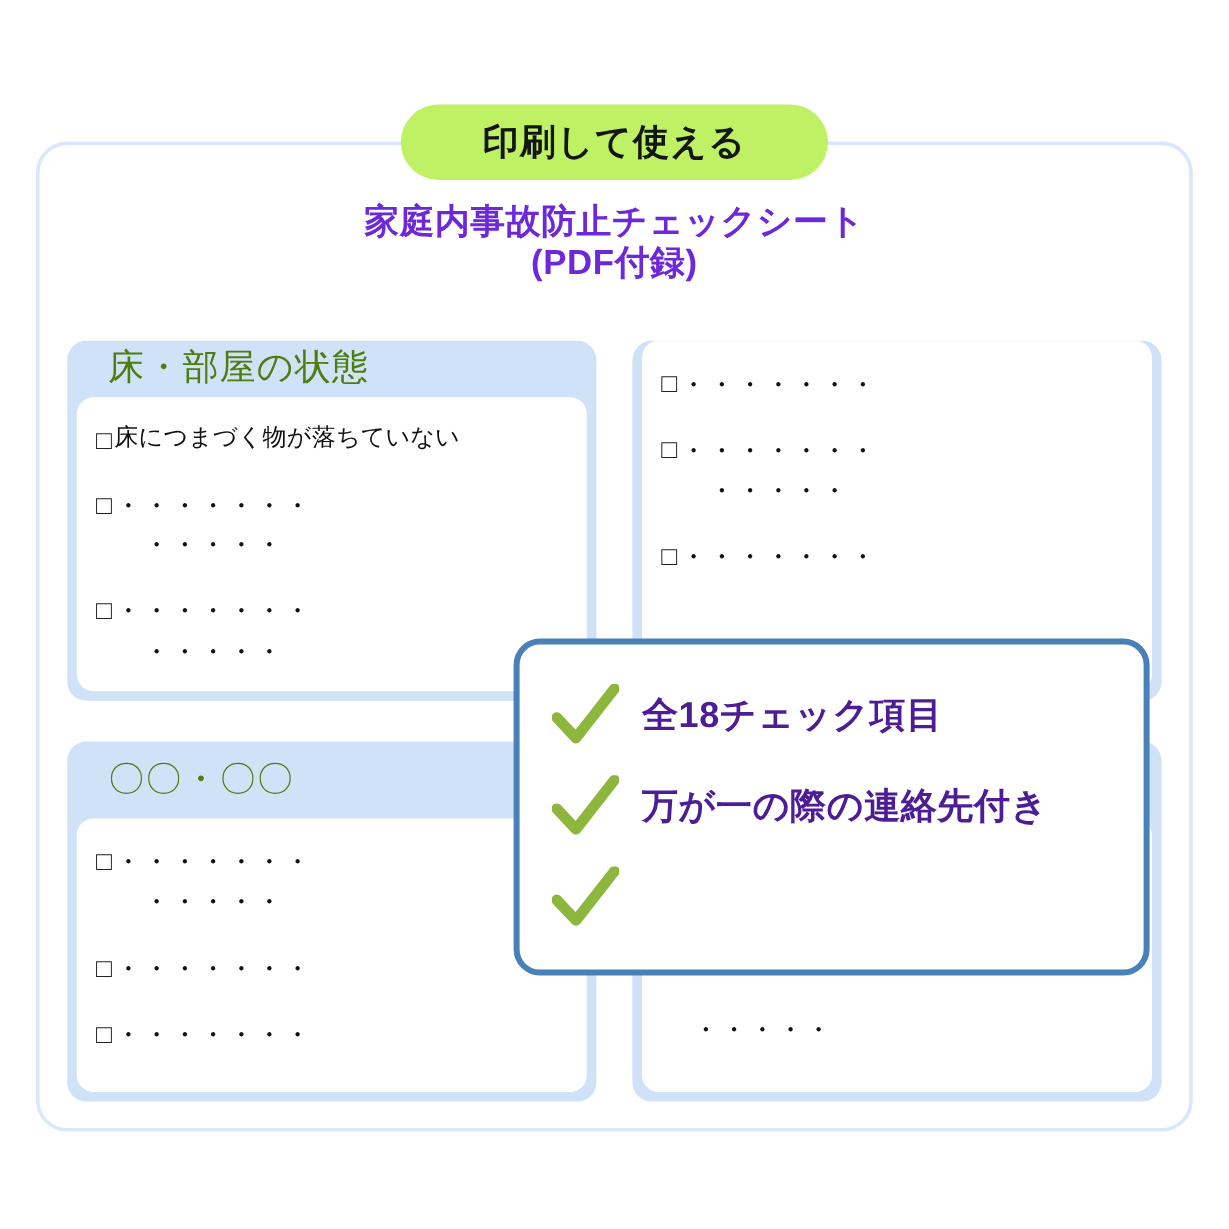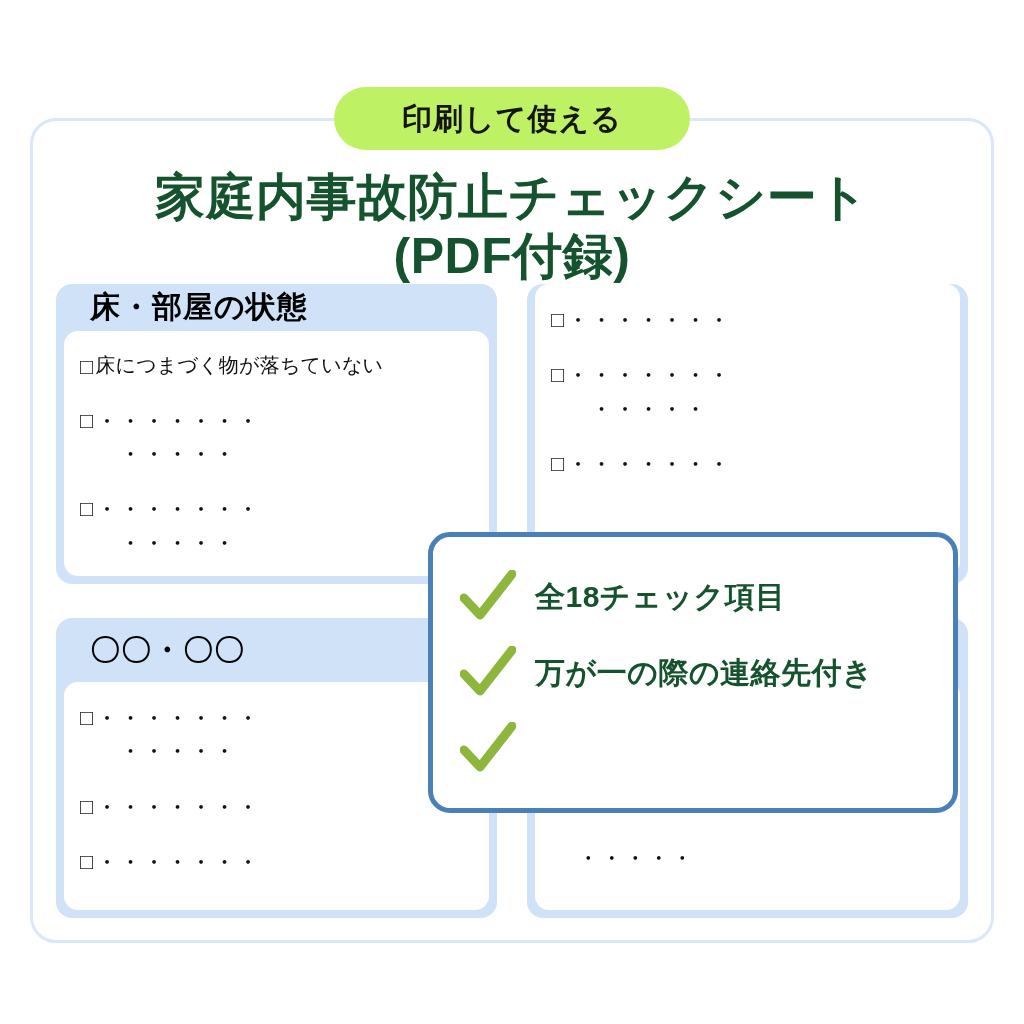--- a/index.html
+++ b/index.html
@@ -62,23 +62,23 @@
   
   .title-wrap {
     position: absolute;
     left: 0;
     top: 168px;
     width: 1024px;
     text-align: center;
     z-index: 4;
   }
   .title-main, .title-sub {
-    font-size: 50px;
+    font-size: 29px;
     font-weight: 700;
-    color: #14532d;
+    color: #6d28d9;
     line-height: 1.18;
     letter-spacing: 0.5px;
     display: block;
   }
 
   
   .grid {
     position: absolute;
     left: 56px;
     top: 284px;
@@ -103,22 +103,22 @@
   }
   .card-header {
     height: 64px;
     display: flex;
     align-items: center;
     padding: 0 0 0 34px;
     box-sizing: border-box;
   }
   .card-header-label {
     font-size: 30px;
-    font-weight: 700;
-    color: #000000;
+    font-weight: 400;
+    color: #4d7c0f;
     line-height: 1;
     letter-spacing: 1px;
   }
   .card-body {
     background: #ffffff;
     border-radius: 14px;
     margin: 0 8px 8px 8px;
     flex: 1;
     padding: 20px 16px 16px 16px;
     box-sizing: border-box;
@@ -177,21 +177,21 @@
     height: 56px;
     margin-right: 18px;
     display: flex;
     align-items: center;
     justify-content: center;
   }
   .tick svg { display: block; }
   .callout-text {
     font-size: 30px;
     font-weight: 700;
-    color: #14532d;
+    color: #4c1d95;
     line-height: 1;
     letter-spacing: 0.5px;
   }
 </style>
 </head>
 <body>
 
 <div class="stage">
 
   <div class="outer-frame"></div>

